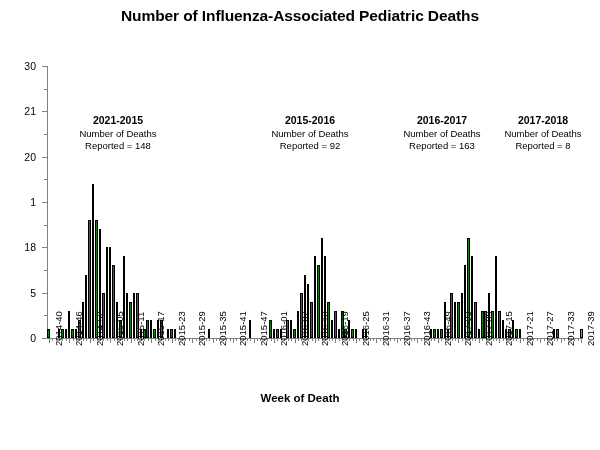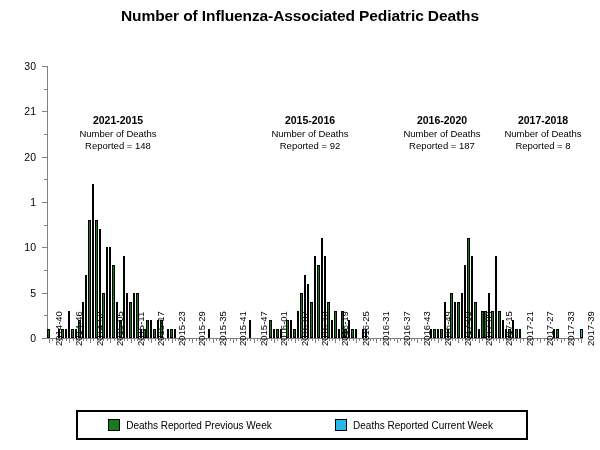--- a/index.html
+++ b/index.html
@@ -176,21 +176,21 @@
     <div id="y-ticks">
         <div class="ytick" style="bottom: 0px;">
           <span class="ylabel-val">0</span>
         </div>
         <div class="ytick minor" style="bottom: 22.6667px;"></div>
         <div class="ytick" style="bottom: 45.3333px;">
           <span class="ylabel-val">5</span>
         </div>
         <div class="ytick minor" style="bottom: 68px;"></div>
         <div class="ytick" style="bottom: 90.6667px;">
-          <span class="ylabel-val">10</span>
+          <span class="ylabel-val">18</span>
         </div>
         <div class="ytick minor" style="bottom: 113.333px;"></div>
         <div class="ytick" style="bottom: 136px;">
           <span class="ylabel-val">1</span>
         </div>
         <div class="ytick minor" style="bottom: 158.667px;"></div>
         <div class="ytick" style="bottom: 181.333px;">
           <span class="ylabel-val">20</span>
         </div>
         <div class="ytick minor" style="bottom: 204px;"></div>
@@ -491,37 +491,28 @@
           <div class="season-name">2021-2015</div>
           <div class="season-sub">Number of Deaths</div>
           <div class="season-sub">Reported = 148</div>
         </div>
         <div class="season-note" style="left: 263px; top: 48px; transform: translateX(-50%);">
           <div class="season-name">2015-2016</div>
           <div class="season-sub">Number of Deaths</div>
           <div class="season-sub">Reported = 92</div>
         </div>
         <div class="season-note" style="left: 395px; top: 48px; transform: translateX(-50%);">
-          <div class="season-name">2016-2020</div>
+          <div class="season-name">2016-2017</div>
           <div class="season-sub">Number of Deaths</div>
-          <div class="season-sub">Reported = 187</div>
+          <div class="season-sub">Reported = 163</div>
         </div>
         <div class="season-note" style="left: 496px; top: 48px; transform: translateX(-50%);">
           <div class="season-name">2017-2018</div>
           <div class="season-sub">Number of Deaths</div>
           <div class="season-sub">Reported = 8</div>
         </div>
       </div>
   </div>
 
-
-  <div id="legend">
-    <div class="legend-entry">
-      <span class="legend-swatch" id="sw-prev" style="background: rgb(26, 122, 26);"></span>
-      <span class="legend-text">Deaths Reported Previous Week</span>
-    </div>
-    <div class="legend-entry">
-      <span class="legend-swatch" id="sw-curr" style="background: rgb(42, 182, 232);"></span>
-      <span class="legend-text">Deaths Reported Current Week</span>
-    </div>
-  </div>
+  <div id="xtitle">Week of Death</div>
+
 
 </div>
 
 </body></html>

